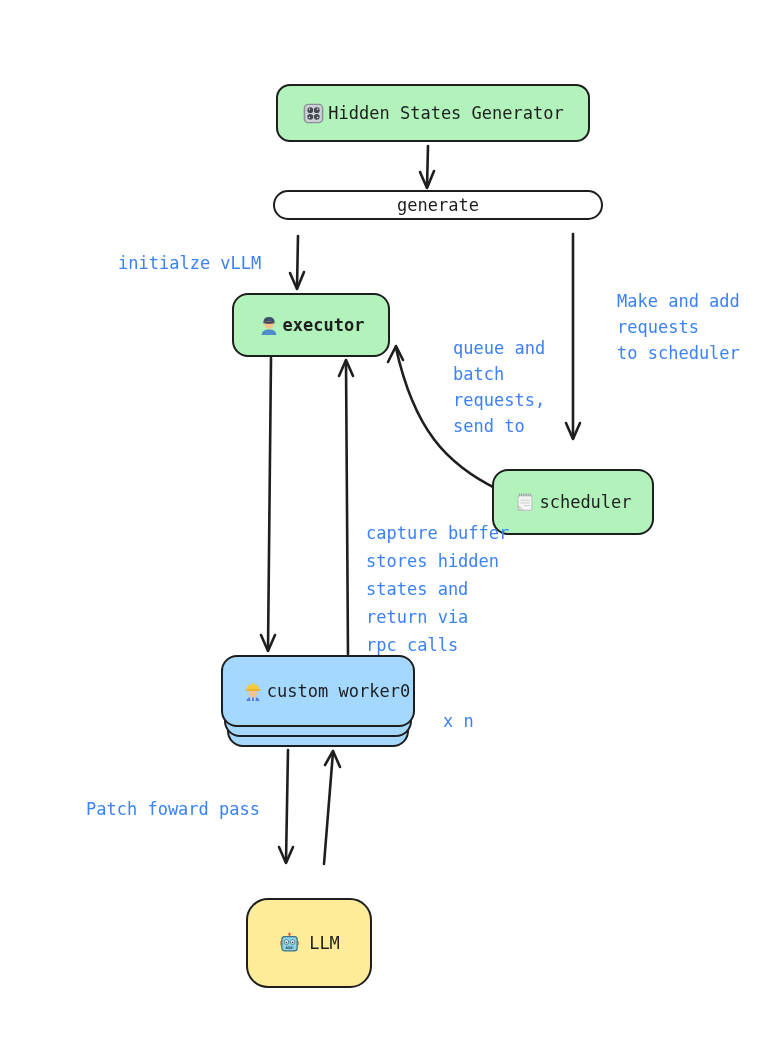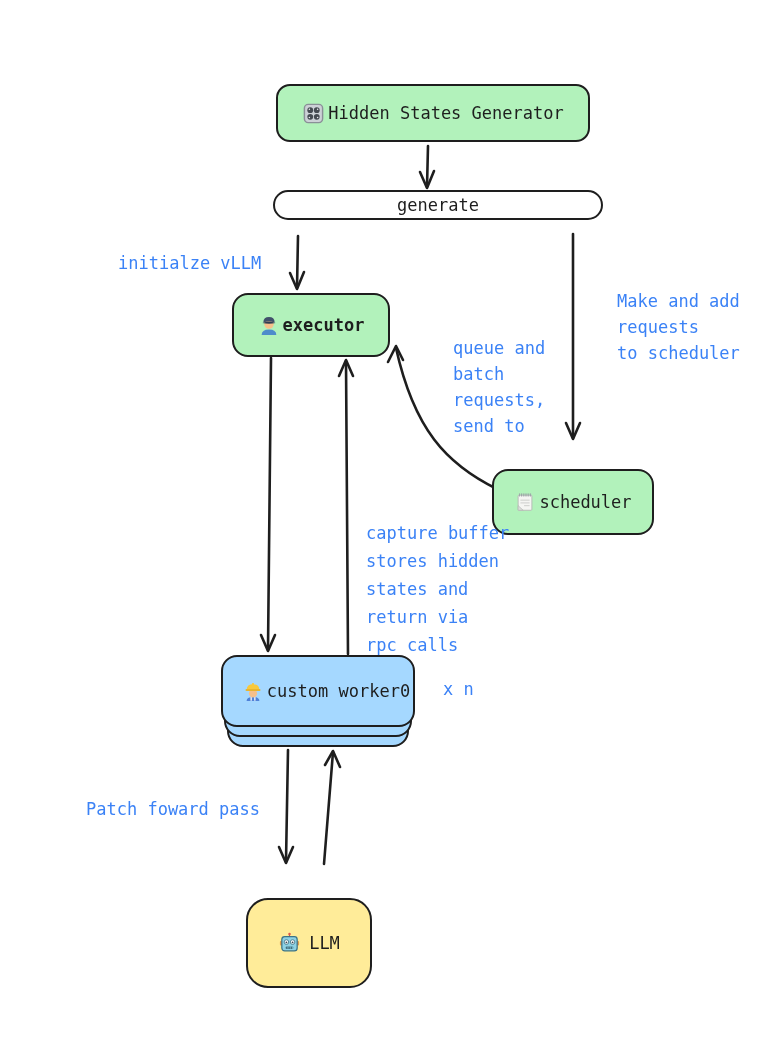--- a/index.html
+++ b/index.html
@@ -169,18 +169,18 @@
 requests,
 send to</div>
 
 
   <div class="lbl" style="left:366px;top:519px;line-height:28px;">capture buffer
 stores hidden
 states and
 return via
 rpc calls</div>
 
-  <div class="lbl" style="left:443px;top:676px;">x n</div>
+  <div class="lbl" style="left:443px;top:708px;">x n</div>
 
   <div class="lbl" style="left:86px;top:796px;">Patch foward pass</div>
 
 
 </div>
 
 </body></html>

